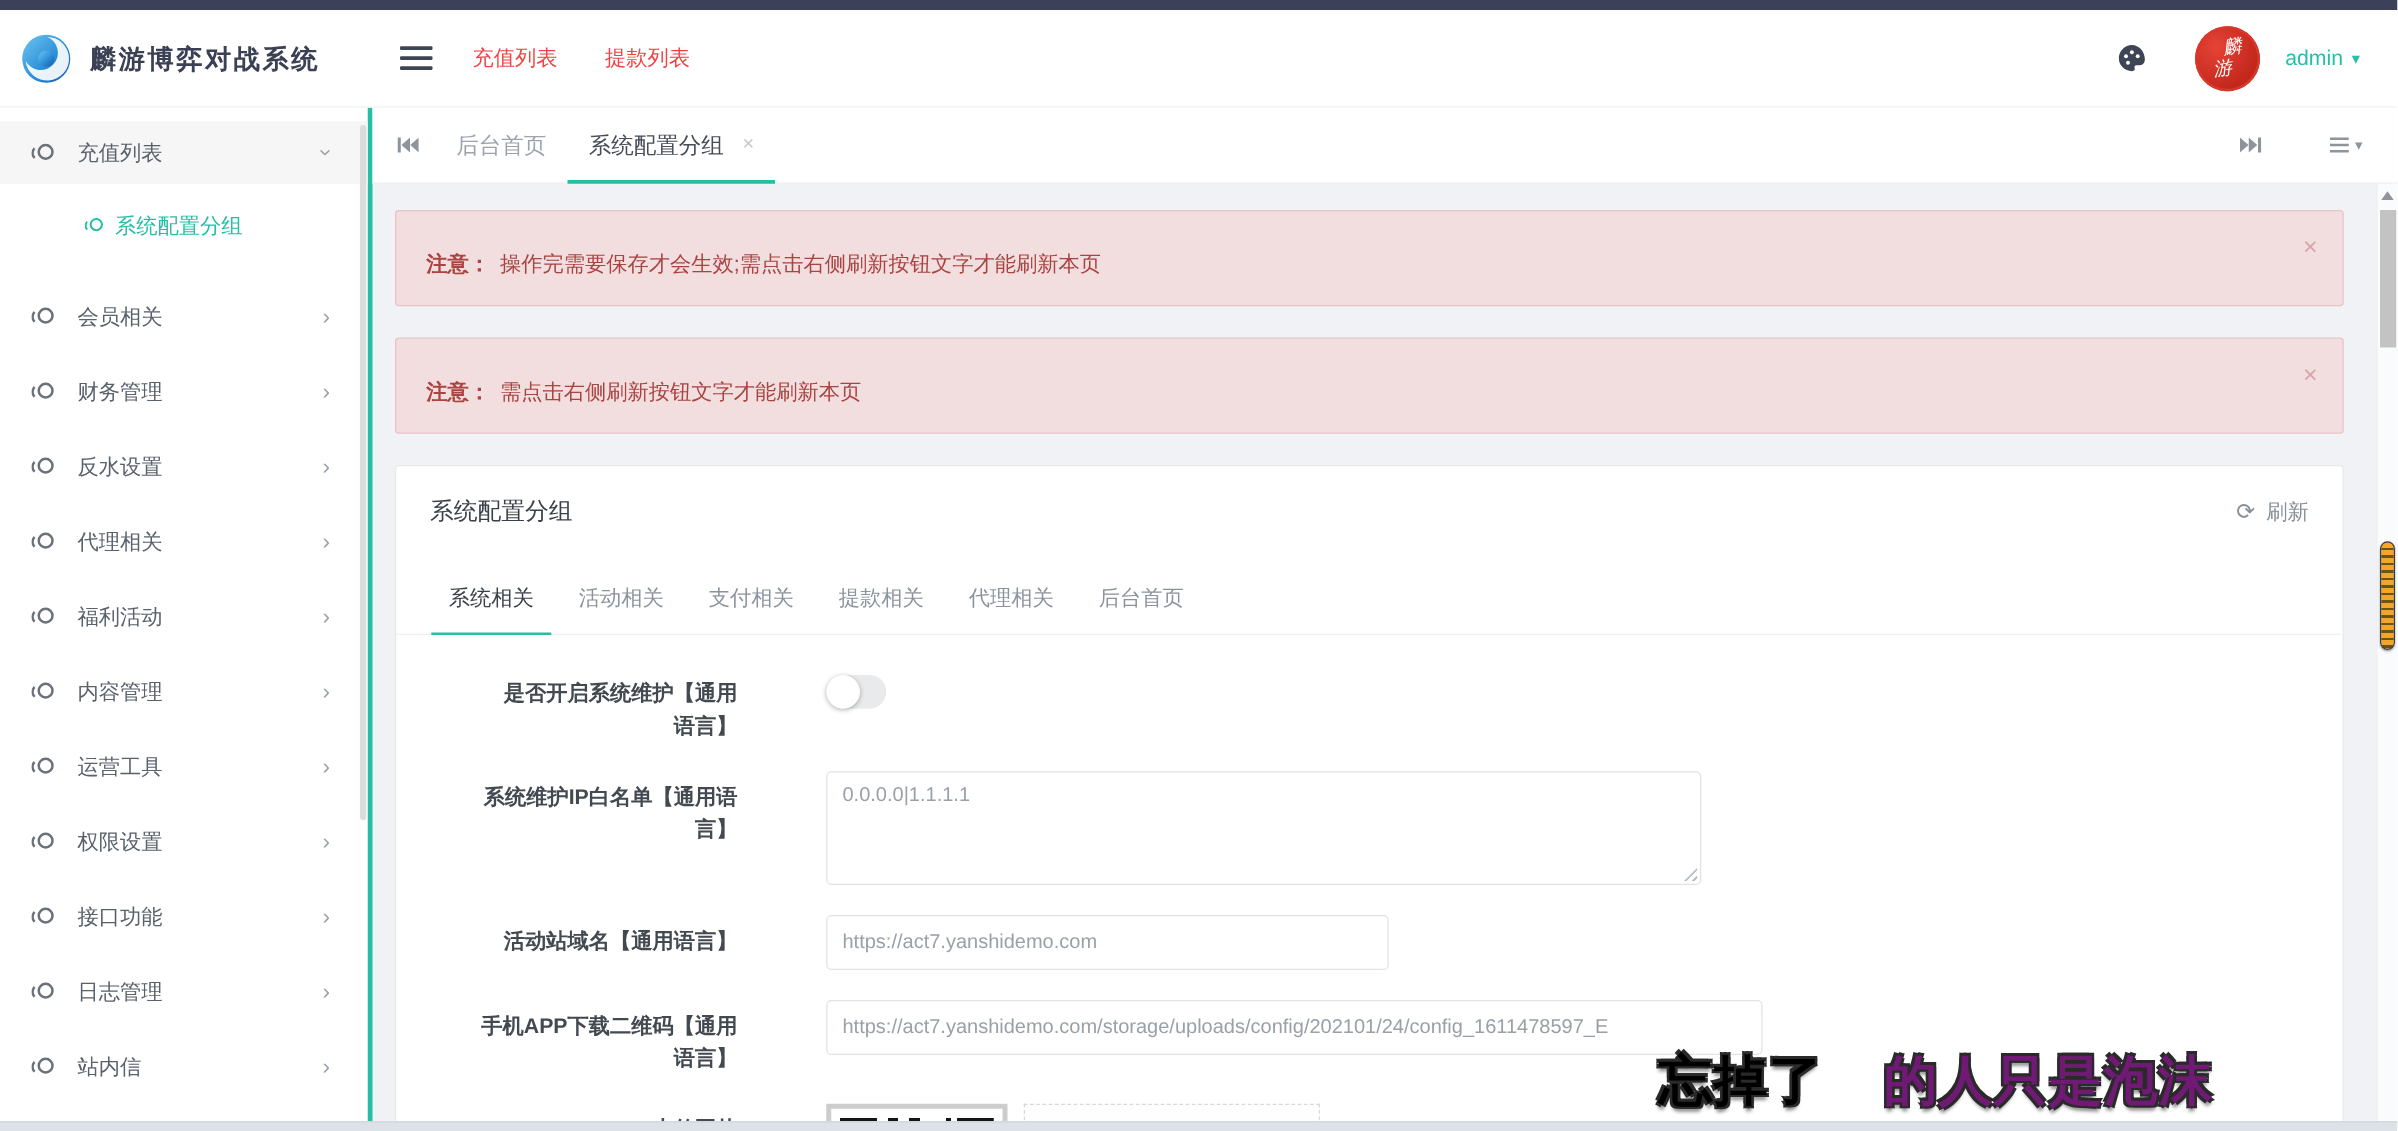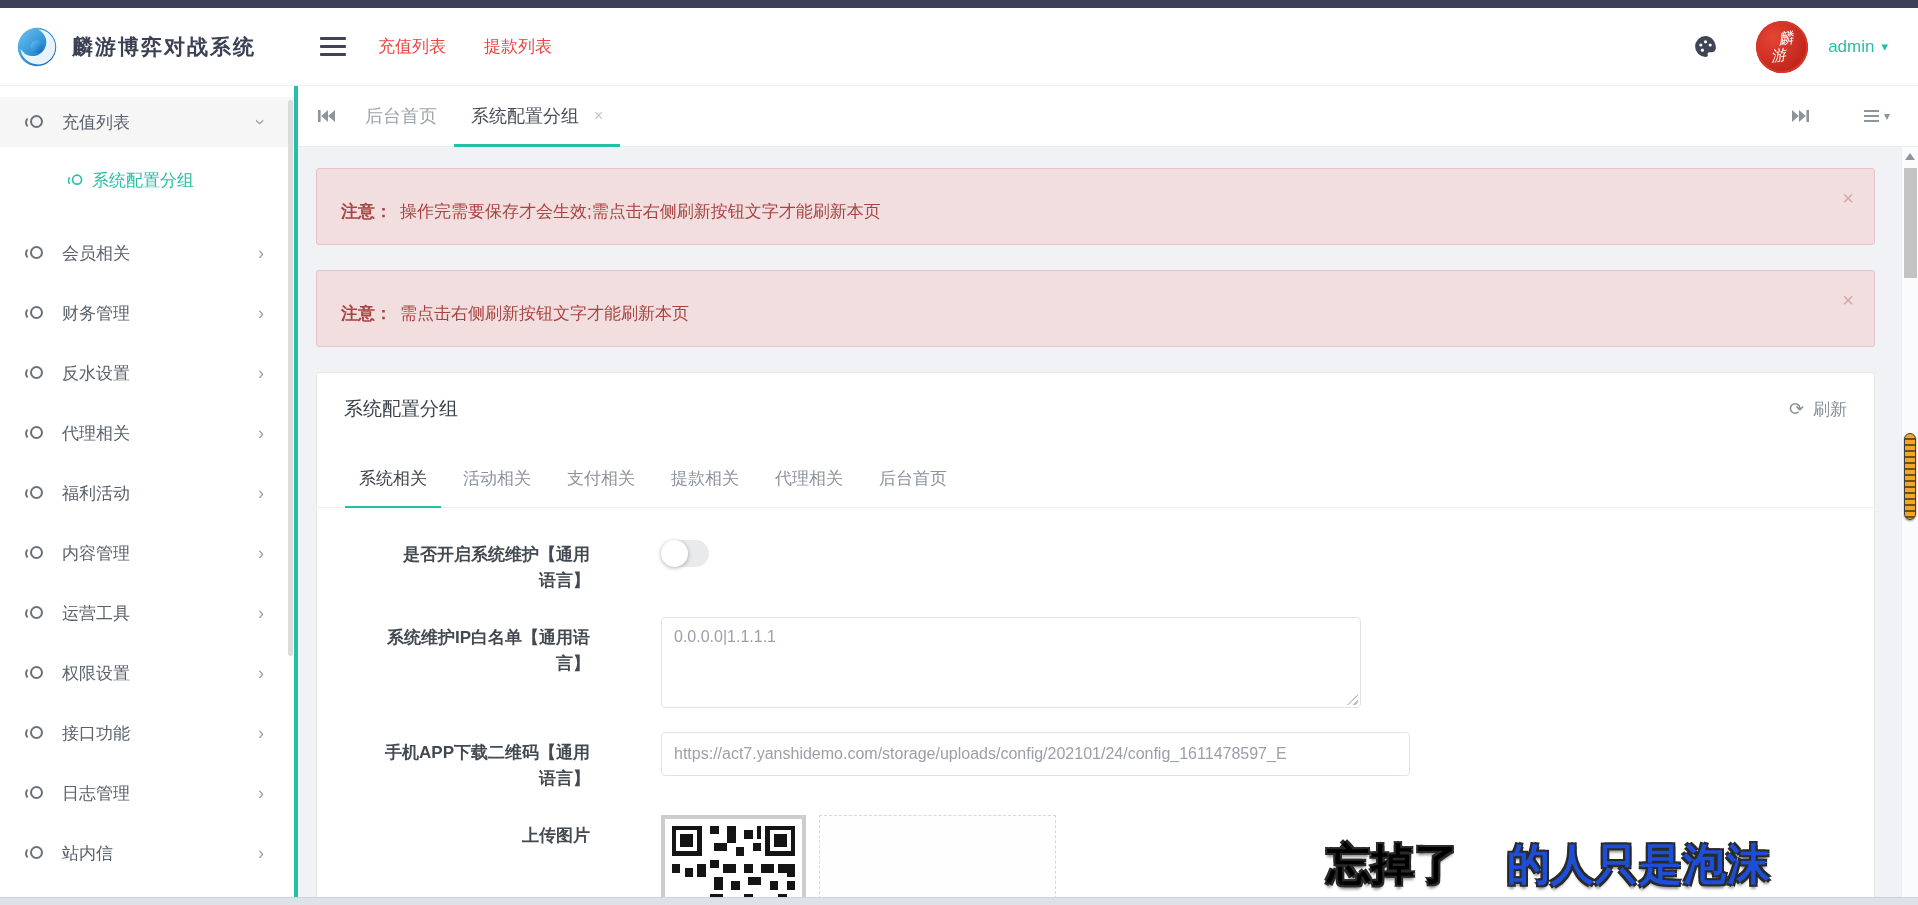--- a/index.html
+++ b/index.html
@@ -97,21 +97,21 @@
   .vs-thumb { position:absolute; top:21px; left:2px; width:13px; height:110px; background:#c3c3c3; cursor:pointer; }
   .scroll-indicator { position:absolute; top:286px; left:2px; width:12px; height:87px; border-radius:6px; background:repeating-linear-gradient(180deg,#f4a62a 0 4px,#6b5417 4px 6px); border:1px solid #3c3c3c; box-shadow:0 1px 2px rgba(0,0,0,.4); cursor:pointer; }
 
   
   .bottom-bar { position:absolute; left:0; right:0; bottom:0; height:8px; background:#dde1e8; border-top:1px solid #cfd4dc; z-index:25; cursor:pointer; }
 
   
   .karaoke { position:absolute; left:1327px; top:836px; z-index:15; font-size:43px; font-weight:bold; letter-spacing:1px; white-space:nowrap;
     text-shadow:-2px -2px 0 #2a2a2a, 2px -2px 0 #2a2a2a, -2px 2px 0 #2a2a2a, 2px 2px 0 #2a2a2a, 0 4px 3px rgba(0,0,0,.45); }
   .karaoke .k-hl { color:#000000; }
-  .karaoke .k-rest { color:#1d4ed8;padding-left:48px; }
+  .karaoke .k-rest { color:#701a75;padding-left:48px; }
 </style>
 </head>
 <body>
 
 <div class="topstrip"></div>
 
 <div class="app-header">
   <div class="brand-zone">
     <span style="line-height:0">
       <svg width="44" height="44" viewBox="0 0 48 48">
@@ -352,20 +352,28 @@
               <span>言】</span>
           </div>
           <div class="f-ctrl">
             <div class="ta-wrap">
               <textarea class="f-textarea" style="">0.0.0.0|1.1.1.1</textarea>
               <span class="resize-grip"></span>
             </div>
           </div>
         </div>
 
+        <div class="form-row">
+          <div class="f-label">
+            <span>活动站域名【通用语言】</span>
+          </div>
+          <div class="f-ctrl">
+            <input class="f-input w-domain" value="https://act7.yanshidemo.com" style="">
+          </div>
+        </div>
 
         <div class="form-row">
           <div class="f-label">
             <span>手机APP下载二维码【通用</span>
               <span>语言】</span>
           </div>
           <div class="f-ctrl">
             <input class="f-input w-qr" value="https://act7.yanshidemo.com/storage/uploads/config/202101/24/config_1611478597_E" style="">
           </div>
         </div>

